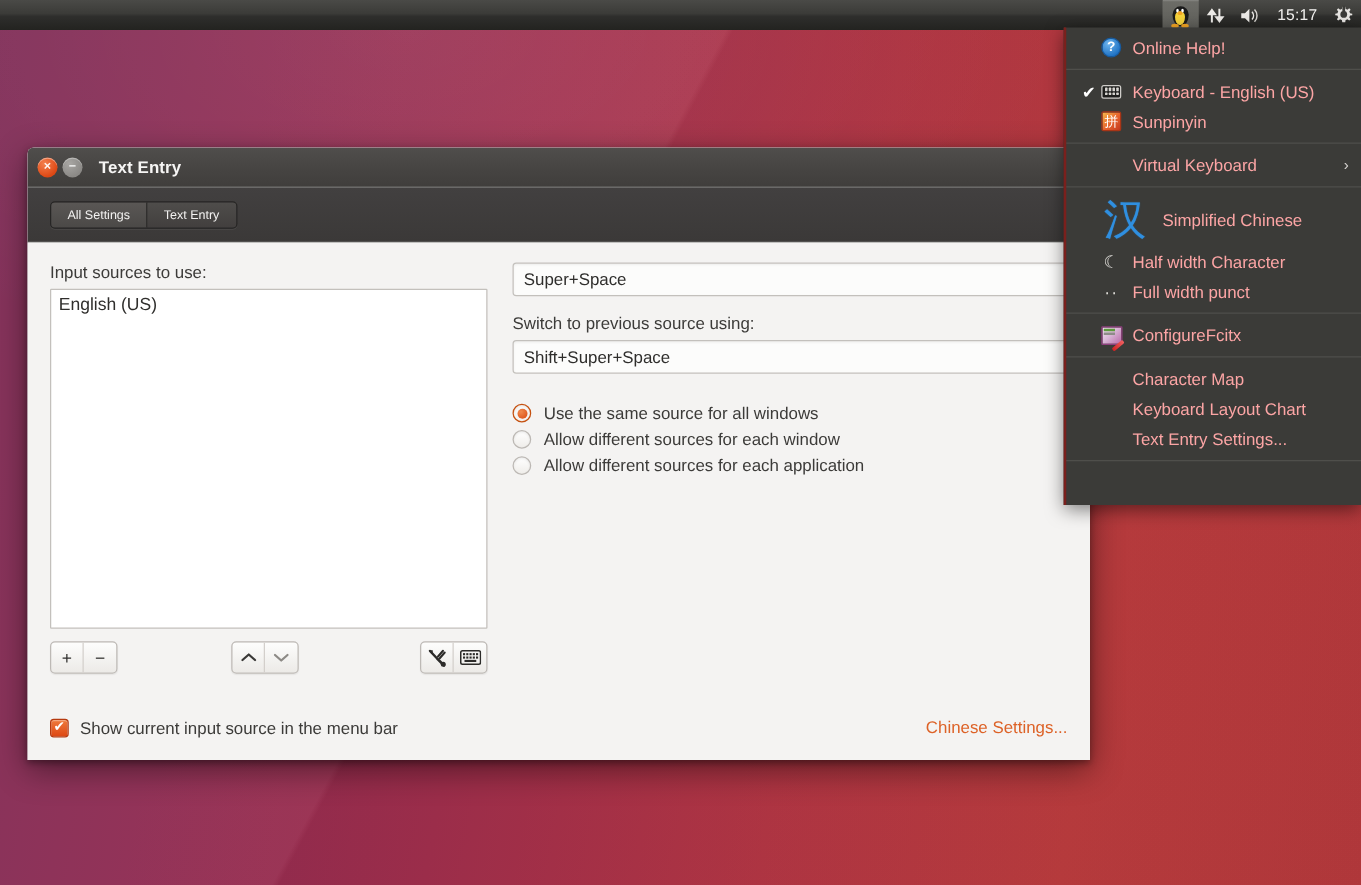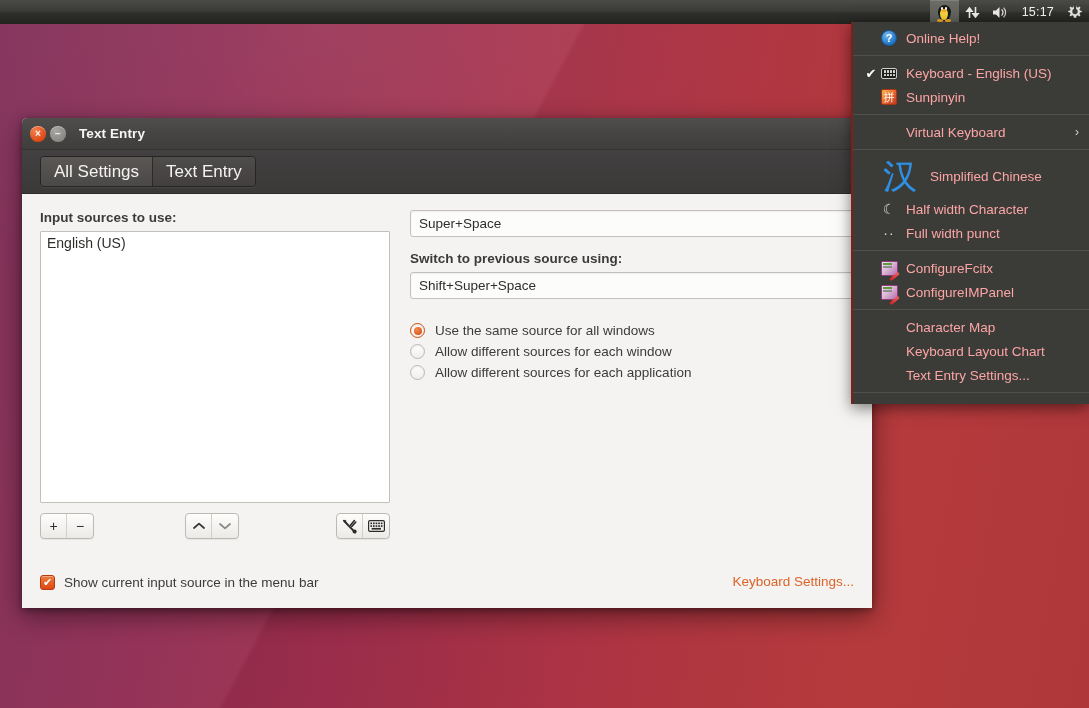--- a/index.html
+++ b/index.html
@@ -75,38 +75,38 @@
 
   #tabbar {
     height: 44px;
     background: linear-gradient(180deg, #424040 0%, #3b3938 100%);
     display: flex; align-items: center; padding-left: 18px;
     border-bottom: 1px solid #2e2c2b;
   }
   .tabgroup { display: flex; border-radius: 4px; overflow: hidden;
               border: 1px solid #262524; box-shadow: 0 1px 0 rgba(255,255,255,0.06); }
   .tab {
-    padding: 5px 13px 4px; font-size: 17px; color: #f3f2f1;
+    padding: 5px 13px 4px; font-size: 10px; color: #f3f2f1;
     background: linear-gradient(180deg, #5a5755 0%, #4b4947 100%);
     border-right: 1px solid #2b2a29;
   }
   .tab:last-child { border-right: none;
     background: linear-gradient(180deg, #4f4d4b 0%, #423f3e 100%); }
 
   #content {
     position: relative;
     height: calc(100% - 32px - 44px);
     background: #f4f3f2;
     padding: 16px 18px 0 18px;
   }
 
   .col-left { position:absolute; left:18px; top:16px; width:350px; }
   .col-right { position:absolute; left:388px; top:16px; width:444px; }
 
-  .flabel { font-size: 13.5px; color: #3c3b39; margin-bottom: 6px; display:block;font-weight:bold; }
+  .flabel { font-size: 13.5px; color: #3c3b39; margin-bottom: 6px; display:block; }
 
   .listbox {
     border: 1px solid #c3c0bc; background: #ffffff; height: 272px; overflow:hidden;
     border-radius: 1px;
   }
   .listrow { font-size: 14px; padding: 3px 6px 4px; color: #2f2e2c; }
   .listrow.selected { background: #e8662a; color: #ffffff;
     background: linear-gradient(180deg, #ec6e32 0%, #e25f22 100%); }
 
   .listtools {
@@ -358,21 +358,21 @@
           <span class="radio"></span>
           <span class="rtext">Allow different sources for each application</span>
         </div>
       </div>
     </div>
 
     <div class="checkrow" style="bottom:18px;">
       <span class="cbox">✔</span>
       <span class="ctext">Show current input source in the menu bar</span>
     </div>
-    <div id="keyboard-settings-link" style="bottom:19px;">Keyboard Settings...</div>
+    <div id="keyboard-settings-link" style="bottom:19px;">Chinese Settings...</div>
 
   </div>
 </div>
 
 <div id="fcitx-menu">
 
   <div class="mrow">
     <span class="mcheck"></span>
     <span class="micon">
         <span class="help-icon">?</span>
@@ -450,32 +450,20 @@
       <span class="cfg-icon">
           <span class="sheet"></span>
           <span class="bar b1"></span>
           <span class="bar b2"></span>
           <span class="pen"></span>
         </span>
     </span>
     <span class="mlabel">ConfigureFcitx</span>
   </div>
 
-  <div class="mrow">
-    <span class="mcheck"></span>
-    <span class="micon">
-      <span class="cfg-icon">
-          <span class="sheet"></span>
-          <span class="bar b1"></span>
-          <span class="bar b2"></span>
-          <span class="pen"></span>
-        </span>
-    </span>
-    <span class="mlabel">ConfigureIMPanel</span>
-  </div>
 
   <div class="msep"></div>
 
   <div class="mrow">
     <span class="mcheck"></span>
     <span class="micon"></span>
     <span class="mlabel">Character Map</span>
   </div>
 
   <div class="mrow">

